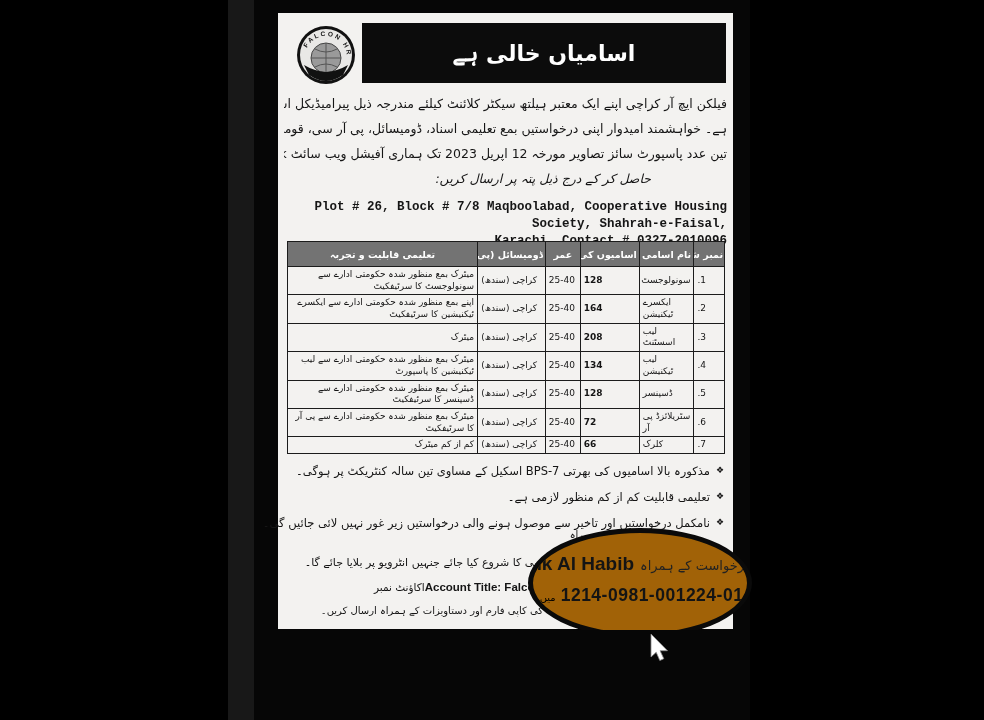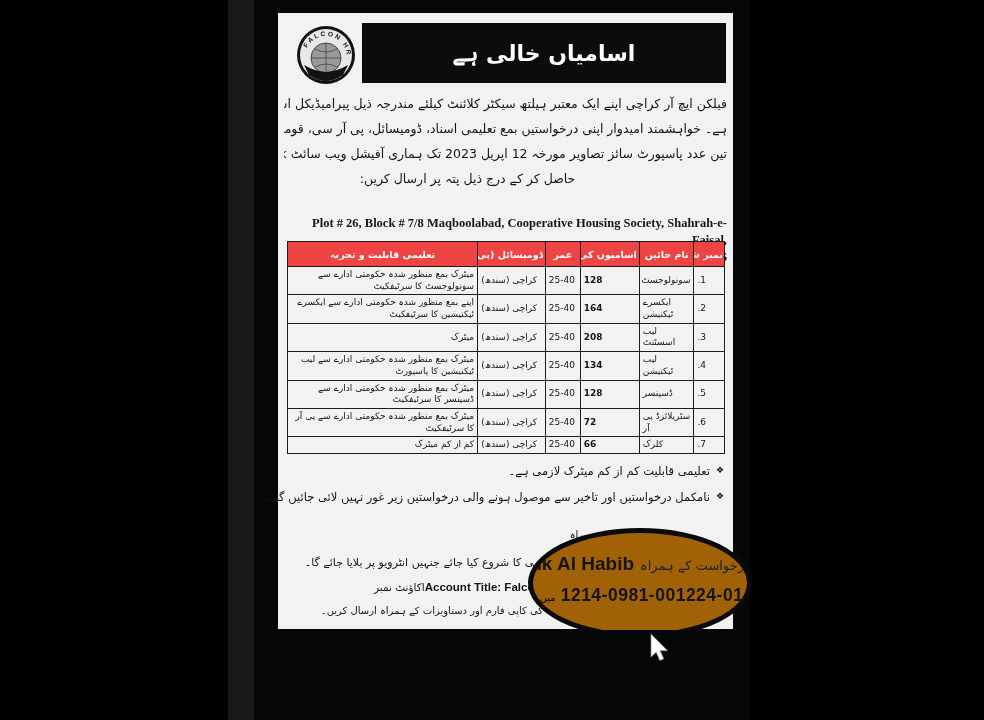--- a/index.html
+++ b/index.html
@@ -11,30 +11,30 @@
        color:#151515;}
   
   .logo{position:absolute;left:18px;top:12px;}
   
   .banner{position:absolute;left:84px;top:10px;width:364px;height:60px;background:#0c0c0c;
           display:flex;align-items:center;justify-content:center;}
   .banner .title{color:#fff;font-size:22px;font-weight:bold;letter-spacing:1px;}
   
   .intro{position:absolute;left:6px;top:78px;width:443px;font-size:12.5px;line-height:25px;}
   .iline{white-space:nowrap;text-align:right;overflow:hidden;}
-  .iline-last{white-space:nowrap;text-align:center;padding-left:0;padding-right:76px;}
+  .iline-last{white-space:nowrap;text-align:right;padding-left:0;padding-right:76px;font-style:italic;}
   
   .address{position:absolute;left:6px;top:186px;width:443px;text-align:right;
            font-weight:bold;font-size:12.5px;line-height:17px;
-           font-family:Liberation Serif, serif;margin-top:16px;}
+           font-family:Liberation Mono, monospace;}
   
   table.jobs{position:absolute;left:9px;top:228px;width:438px;border-collapse:collapse;
              table-layout:fixed;}
   table.jobs th,table.jobs td{border:1px solid #1c1c1c;overflow:hidden;}
-  table.jobs th{background:#ef4444;color:#fff;font-size:9.5px;font-weight:bold;
+  table.jobs th{background:#737373;color:#fff;font-size:9.5px;font-weight:bold;
                 height:24px;white-space:nowrap;padding:0 2px;}
   table.jobs td{font-size:9px;line-height:1.3;padding:2px 3px;vertical-align:middle;}
   td.c{text-align:left;}
   td.num{font-weight:bold;font-size:9.5px;}
   td.qual{}
   
   .notes{position:absolute;left:8px;top:445px;width:438px;font-size:11.5px;line-height:25px;}
   .note{text-align:right;white-space:nowrap;}
   .bullet{font-size:9px;margin-left:6px;vertical-align:2px;}
   
@@ -107,21 +107,21 @@
         <col style="width:7%">
           <col style="width:12.5%">
           <col style="width:13.5%">
         <col style="width:8%">
           <col style="width:15.5%">
           <col style="width:43.5%">
       </colgroup>
       <thead>
         <tr>
           <th>نمبر شمار</th>
-          <th>نام جائیں</th>
+          <th>نام اسامی</th>
           <th>اسامیوں کی تعداد</th>
           <th>عمر</th>
           <th>ڈومیسائل (پی آر سی)</th>
           <th>تعلیمی قابلیت و تجربہ</th>
         </tr>
       </thead>
       <tbody>
         <tr>
           <td class="c" dir="ltr">.1</td>
           <td class="c">سونولوجسٹ</td>
@@ -175,21 +175,22 @@
           <td class="c">کلرک</td>
           <td class="c num" dir="ltr">66</td>
           <td class="c" dir="ltr">25-40</td>
           <td class="c">کراچی (سندھ)</td>
           <td class="qual">کم از کم میٹرک</td>
         </tr>
       </tbody>
     </table>
 
     <div class="notes" dir="rtl">
-      <div class="note"><span class="bullet">❖</span><span>تعلیمی قابلیت کم از کم میٹرک لازمی ہے۔</span></div>
+      <div class="note"><span class="bullet">❖</span><span>مذکورہ بالا اسامیوں کی بھرتی BPS-7 اسکیل کے مساوی تین سالہ کنٹریکٹ پر ہوگی۔</span></div>
+      <div class="note"><span class="bullet">❖</span><span>تعلیمی قابلیت کم از کم منظور لازمی ہے۔</span></div>
       <div class="note"><span class="bullet">❖</span><span>نامکمل درخواستیں اور تاخیر سے موصول ہونے والی درخواستیں زیر غور نہیں لائی جائیں گی۔</span></div>
     </div>
 
     <div class="frag" dir="rtl">جن کے ہمراہ</div>
     <div class="f1" dir="rtl">ف این سی کا شروع کیا جائے جنہیں انٹرویو پر بلایا جائے گا۔</div>
     <div class="f2">
       <span dir="rtl">اکاؤنٹ نمبر</span>
       <span class="en">Account Title: Falcon HR</span>
       <span dir="rtl">کے</span>
     </div>

